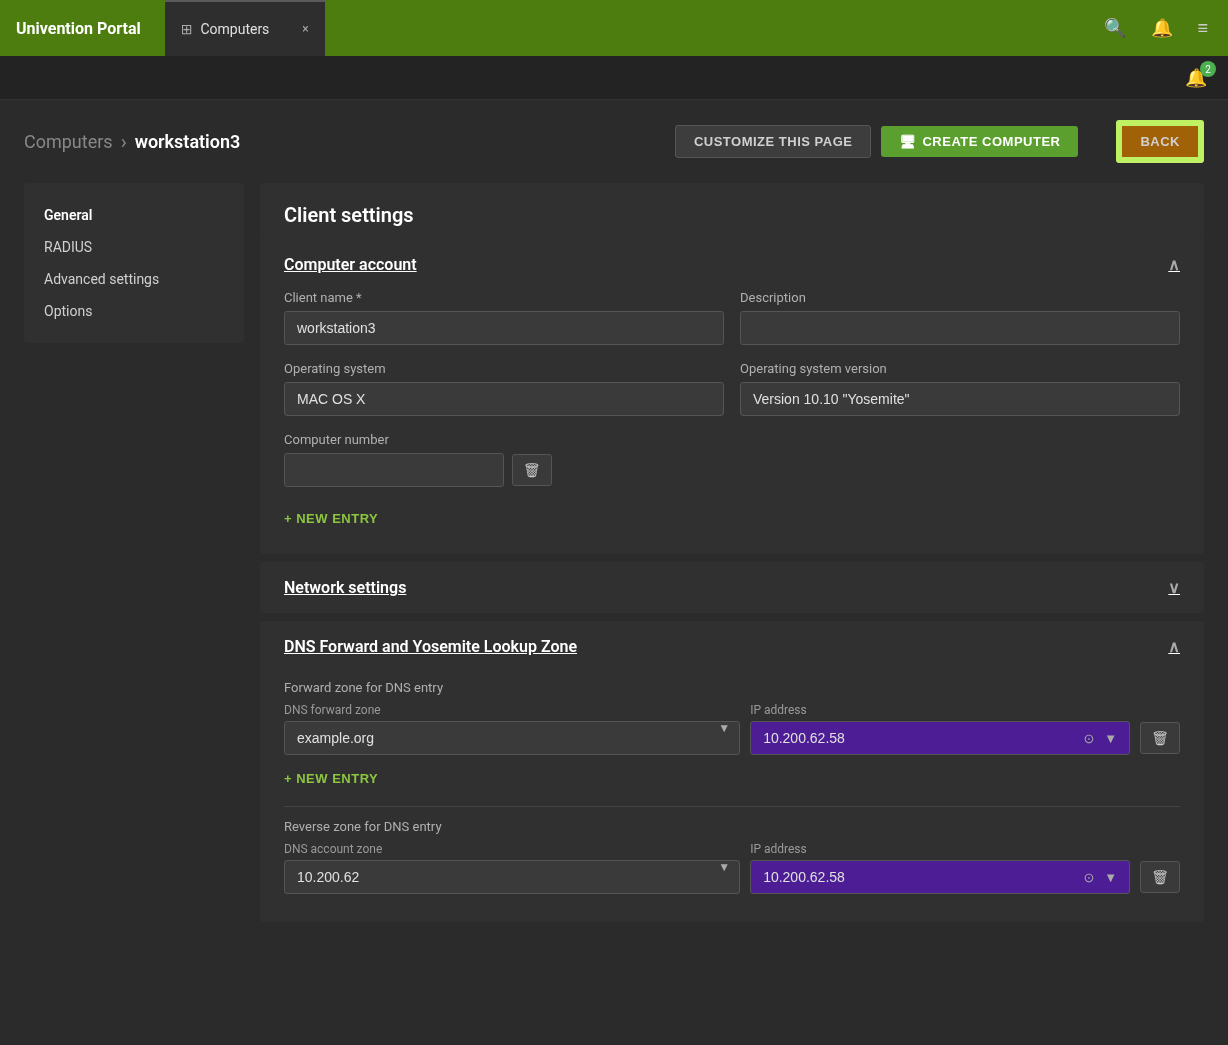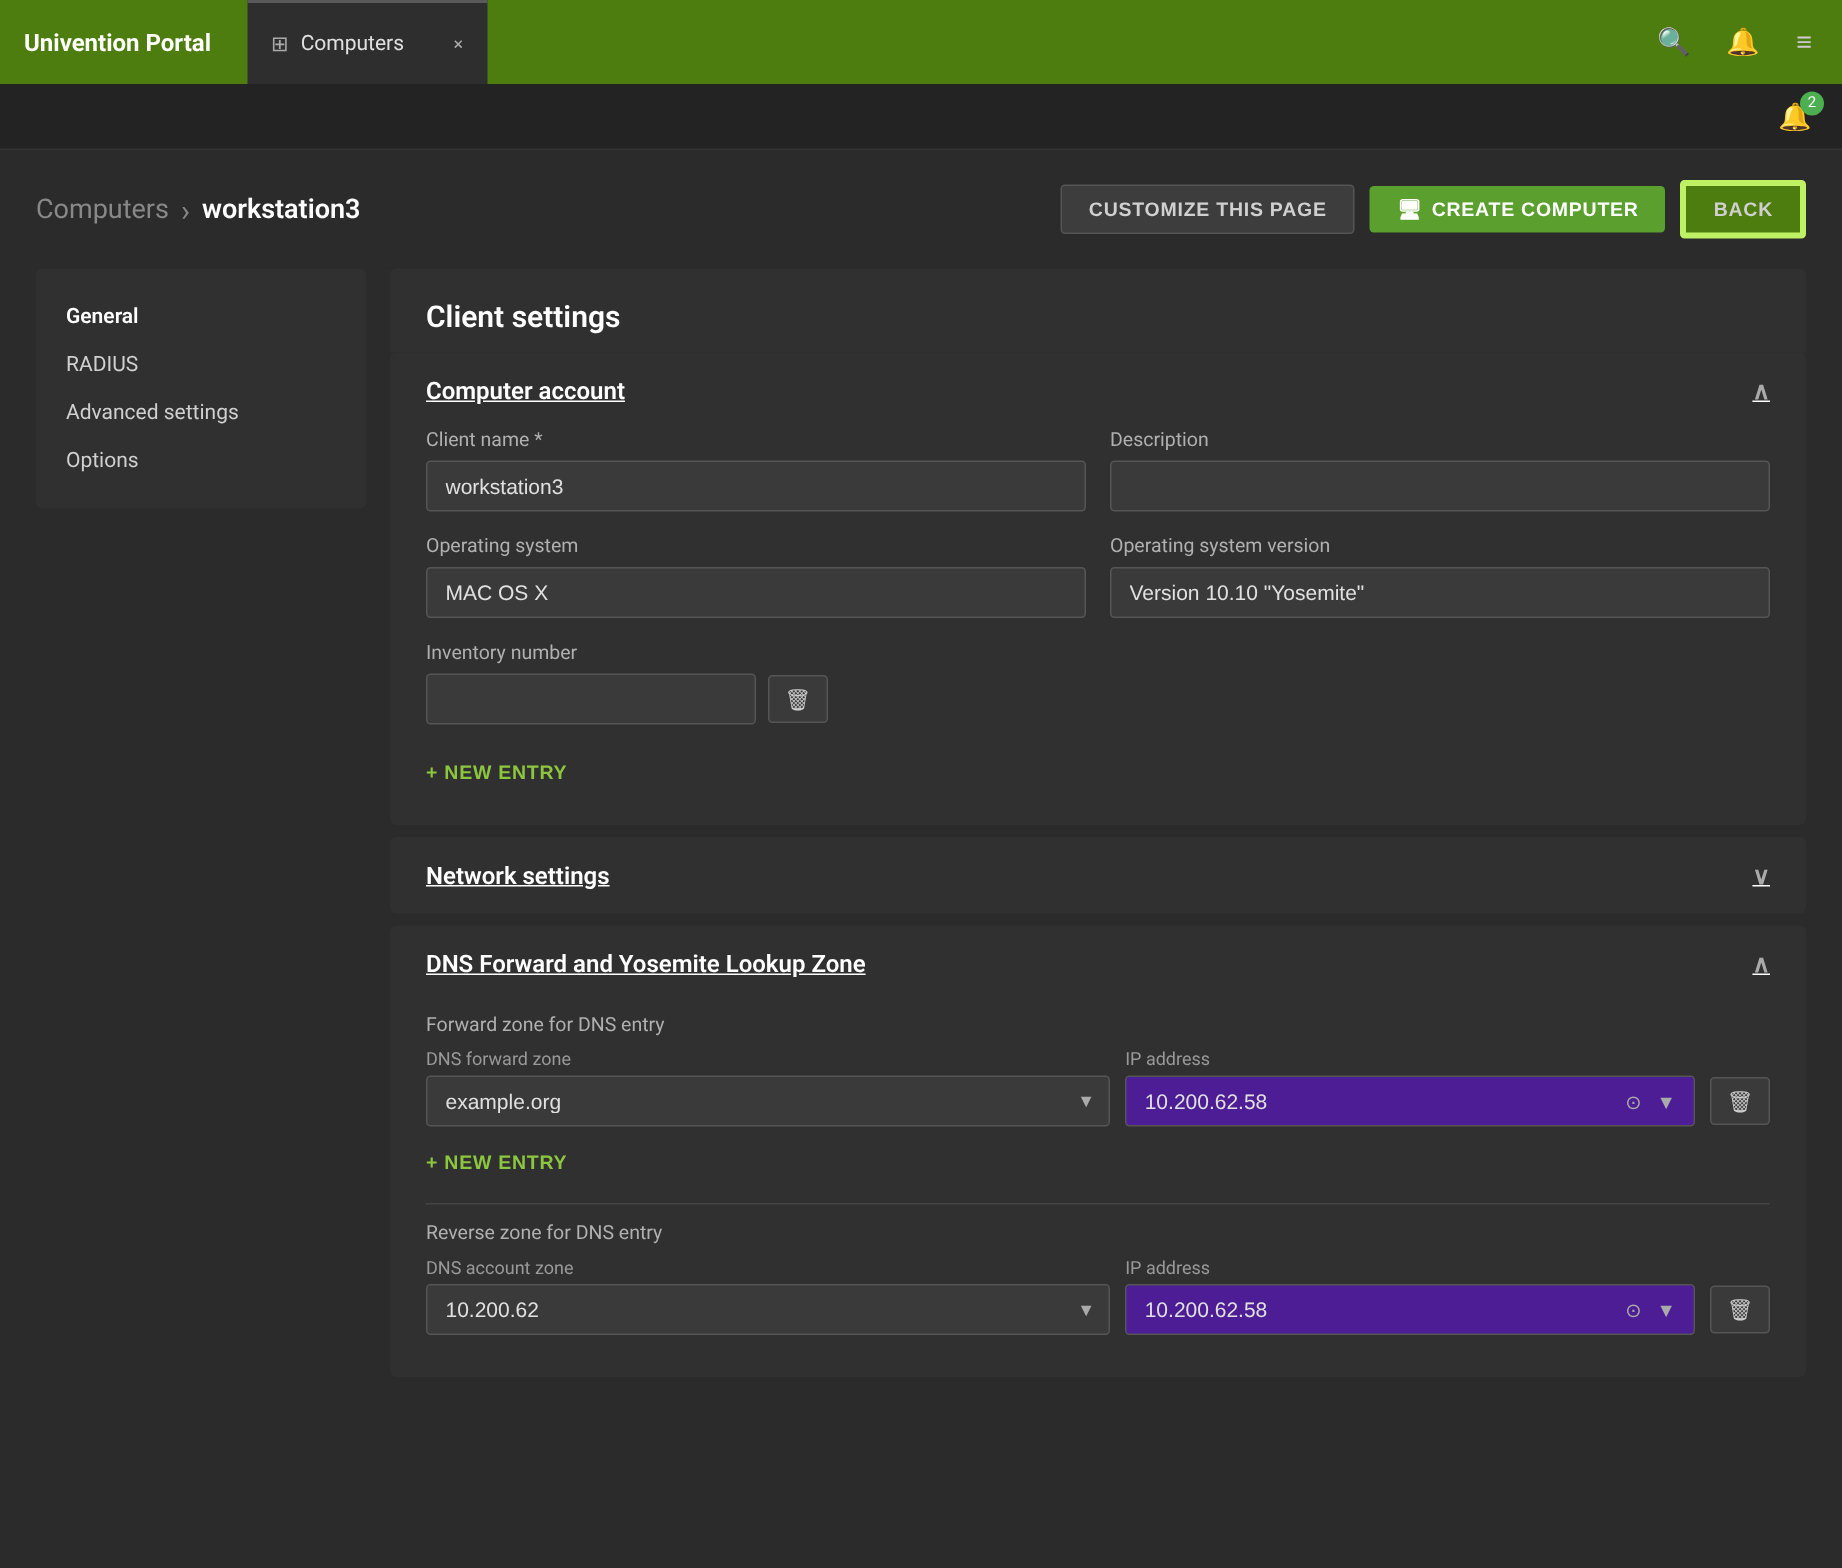--- a/index.html
+++ b/index.html
@@ -145,23 +145,24 @@
       border: 1px solid #555;
     }
     .btn-primary {
       background: #5ba02e;
       color: #ffffff;
       display: flex;
       align-items: center;
       gap: 6px;
     }
     .btn-default {
-      background: #4d7c0f;
+      background: #a16207;
       color: #d0d0d0;
-      border: 4px solid #bef264;
+      border: 6px solid #bef264;
+      margin-left: 28px;
     }
 
     
     .layout {
       display: flex;
       gap: 0;
       padding: 0 24px 24px 24px;
     }
 
     
@@ -304,21 +305,21 @@
     }
     .dns-group-wide {
       flex: 1.2;
     }
     .dns-group-narrow {
       flex: 1;
     }
     .select-wrapper {
       position: relative;
       display: flex;
-      align-items: center;
+      align-items: flex-start;
     }
     .select-wrapper select {
       appearance: none;
       background: #3a3a3a;
       border: 1px solid #555;
       border-radius: 3px;
       padding: 8px 32px 8px 12px;
       color: #e0e0e0;
       font-size: 14px;
       width: 100%;
@@ -465,21 +466,21 @@
             <label class="form-label">Operating system</label>
             <input class="form-control" type="text" value="MAC OS X" style="">
           </div>
           <div class="form-group">
             <label class="form-label">Operating system version</label>
             <input class="form-control" type="text" value="Version 10.10 &quot;Yosemite&quot;" style="">
           </div>
         </div>
 
         <div class="form-group" style="margin-bottom:8px;">
-          <label class="form-label">Inventory number</label>
+          <label class="form-label">Computer number</label>
           <div class="inventory-row">
             <input class="form-control" type="text" style="width: 220px;">
             <button class="icon-btn-sm">🗑</button>
           </div>
         </div>
         <button class="new-entry-btn">+ NEW ENTRY</button>
       </div>
     </div>
 
     <div class="panel">

